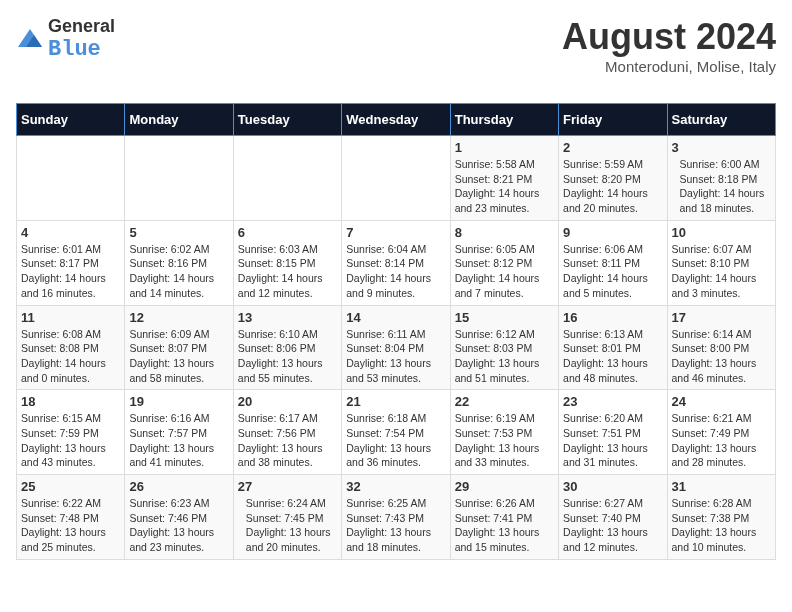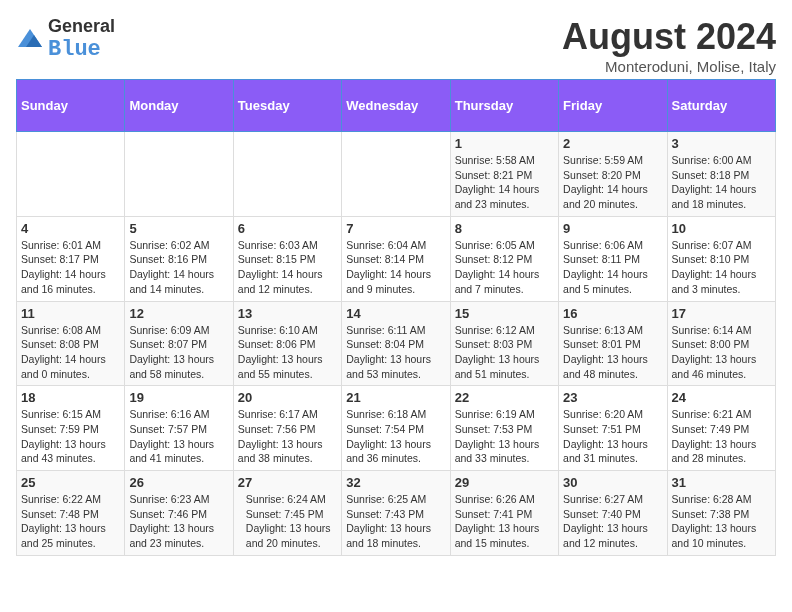--- a/index.html
+++ b/index.html
@@ -7,21 +7,21 @@
       font-family: Arial, sans-serif;
       background: #fff;
       width: 792px;
       min-height: 612px;
       padding: 16px;
     }
     .header-area {
       display: flex;
       justify-content: space-between;
       align-items: flex-start;
-      margin-bottom: 4px;
+      margin-bottom: 28px;
     }
     .logo {
       display: flex;
       align-items: center;
       gap: 4px;
     }
     .logo-text-general {
       font-size: 18px;
       font-weight: bold;
       color: #333;
@@ -47,23 +47,23 @@
     .subtitle {
       font-size: 15px;
       color: #555;
     }
     table {
       width: 100%;
       border-collapse: collapse;
       font-size: 11px;
     }
     thead tr th {
-      background-color: #8b5cf6;
+      background-color: #0f172a;
       color: #fff;
-      padding: 18px 4px;
+      padding: 8px 4px;
       text-align: left;
       font-size: 13px;
       border: 1px solid #4a90d9;
     }
     tbody tr td {
       border: 1px solid #ddd;
       vertical-align: top;
       padding: 4px;
       height: 80px;
       width: 108px;
@@ -133,21 +133,21 @@
 Daylight: 14 hours and 23 minutes.</div>
         </td>
         <td>
           <span class="day-number">2</span>
           <div class="day-info" style="white-space: pre-line;">Sunrise: 5:59 AM
 Sunset: 8:20 PM
 Daylight: 14 hours and 20 minutes.</div>
         </td>
         <td>
           <span class="day-number">3</span>
-          <div class="day-info" style="white-space: pre-line;">Sunrise: 6:00 AM
+          <div class="day-info" style="white-space: pre-line; margin-left: 8px;">Sunrise: 6:00 AM
 Sunset: 8:18 PM
 Daylight: 14 hours and 18 minutes.</div>
         </td>
       </tr>
       <tr>
         <td>
           <span class="day-number">4</span>
           <div class="day-info" style="white-space: pre-line;">Sunrise: 6:01 AM
 Sunset: 8:17 PM
 Daylight: 14 hours and 16 minutes.</div>

